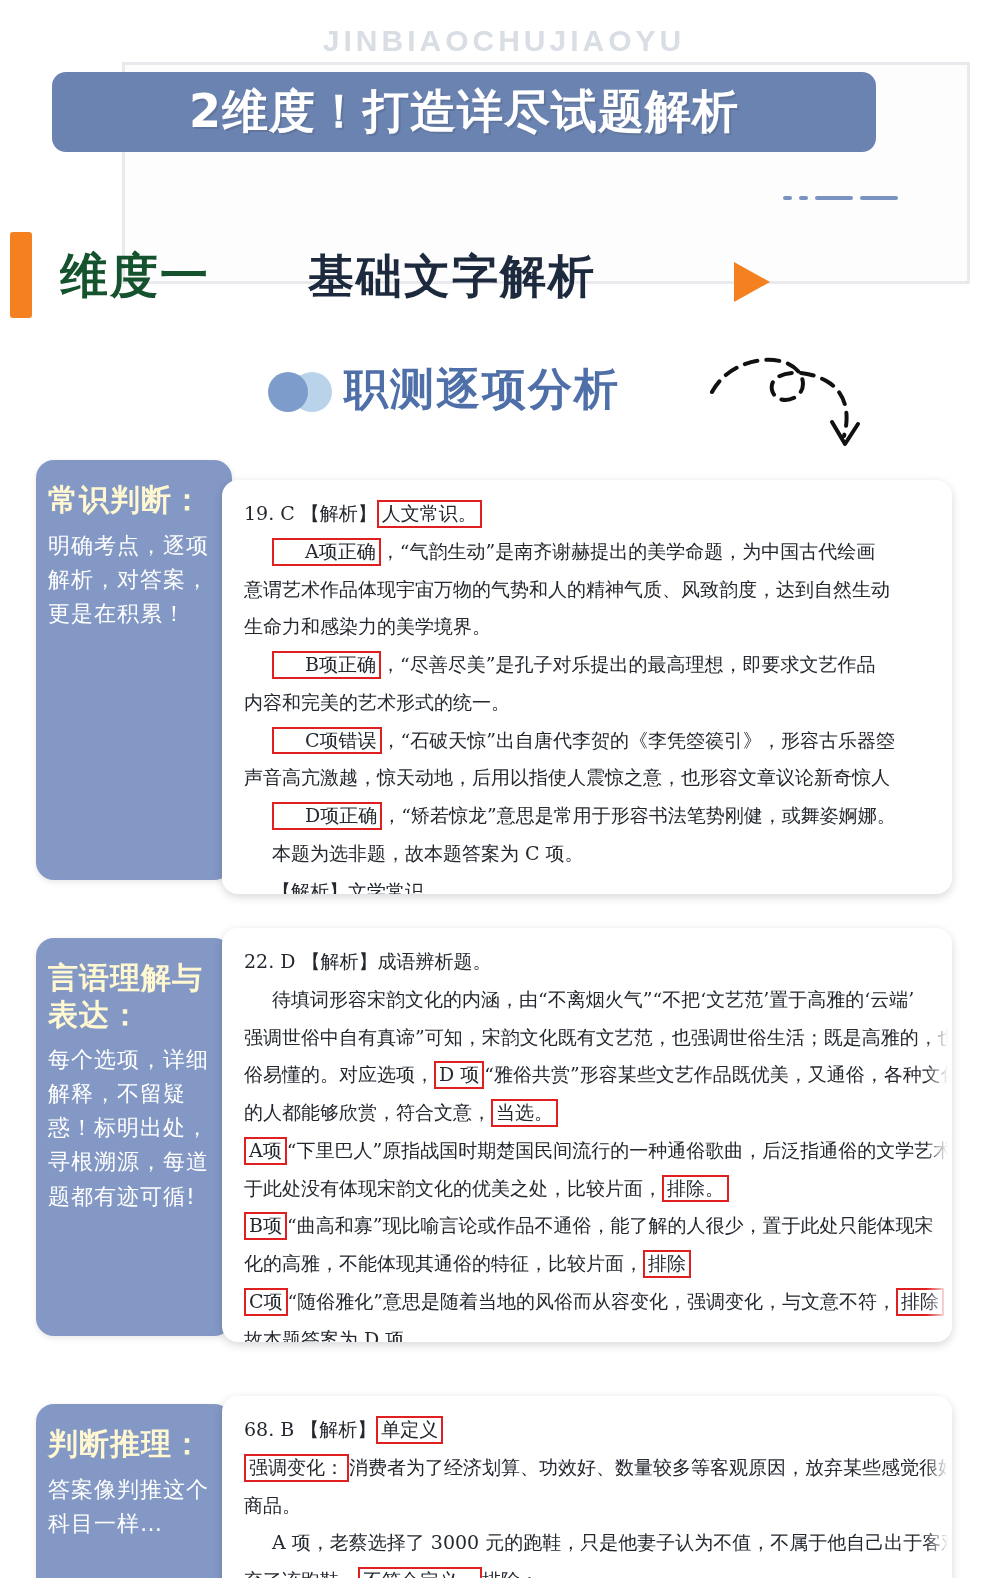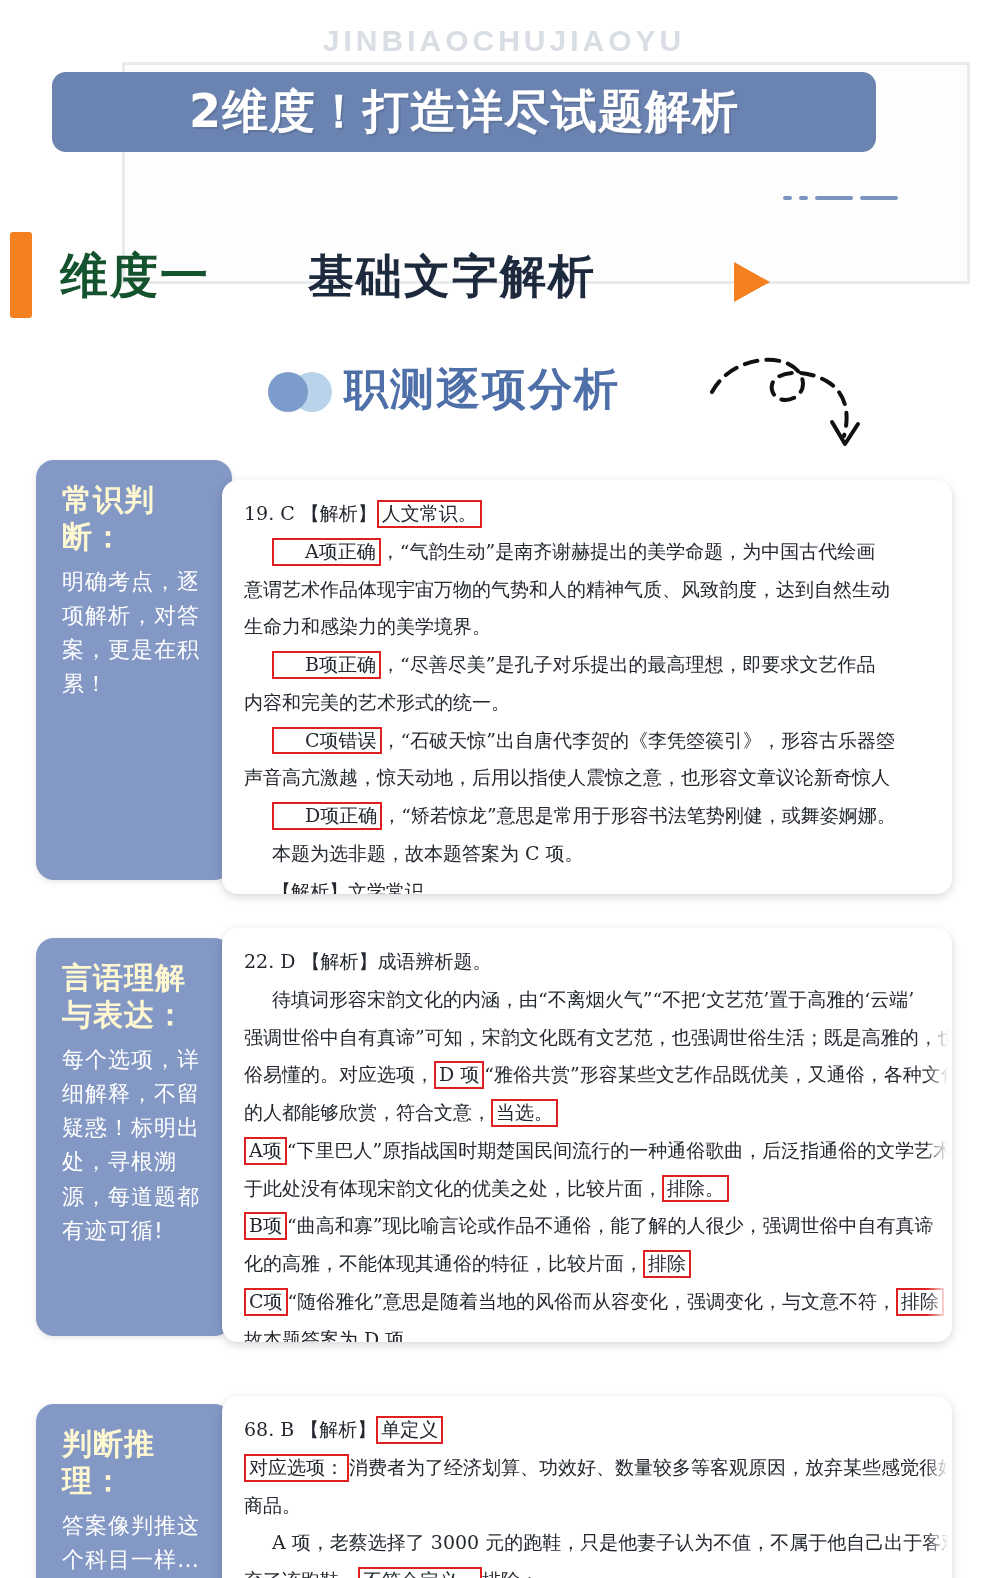--- a/index.html
+++ b/index.html
@@ -113,21 +113,21 @@
     color: #4e6fa8;
     font-family: "DejaVu Sans", sans-serif;
     letter-spacing: 2px;
   }
   .curve-arrow { position: absolute; left: 706px; top: 348px; }
   .tag {
     position: absolute;
     background: #8398c4;
     border-radius: 18px;
     color: #fff;
-    padding: 22px 18px 24px 26px;
+    padding: 22px 18px 24px 12px;
     box-shadow: 0 2px 6px rgba(0,0,0,0.10);
   }
   .tag .tag-title {
     font-size: 30px; font-weight: bold;
     color: #fff8d0;
     font-family: "DejaVu Sans", sans-serif;
     line-height: 1.22;
     letter-spacing: 1px;
     margin-bottom: 10px;
   }
@@ -244,42 +244,42 @@
     <p>
       <span>的人都能够欣赏，符合文意，</span><span class="boxed">当选。</span>
     </p>
     <p>
       <span class="boxed">A项</span><span>“下里巴人”原指战国时期楚国民间流行的一种通俗歌曲，后泛指通俗的文学艺术</span>
     </p>
     <p>
       <span>于此处没有体现宋韵文化的优美之处，比较片面，</span><span class="boxed">排除。</span>
     </p>
     <p>
-      <span class="boxed">B项</span><span>“曲高和寡”现比喻言论或作品不通俗，能了解的人很少，强调世俗中自有真谛</span>
+      <span class="boxed">B项</span><span>“曲高和寡”现比喻言论或作品不通俗，能了解的人很少，置于此处只能体现宋</span>
     </p>
     <p>
       <span>化的高雅，不能体现其通俗的特征，比较片面，</span><span class="boxed">排除</span>
     </p>
     <p>
       <span class="boxed">C项</span><span>“随俗雅化”意思是随着当地的风俗而从容变化，强调变化，与文意不符，</span><span class="boxed">排除</span>
     </p>
     <p><span>故本题答案为 D 项。</span></p>
 
   </div>
 
   <div class="tag" style="left:36px; top:1404px; width:196px; height:190px;">
     <div class="tag-title">判断推理：</div>
     <div class="tag-desc">答案像判推这个科目一样…</div>
   </div>
   <div class="card" style="left:222px; top:1396px; width:730px; height:200px;">
     <p>
       <span>68. B 【解析】</span><span class="boxed">单定义</span>
     </p>
     <p>
-      <span class="boxed">对应选项：</span><span>消费者为了经济划算、功效好、数量较多等客观原因，放弃某些感觉很好的</span>
+      <span class="boxed">强调变化：</span><span>消费者为了经济划算、功效好、数量较多等客观原因，放弃某些感觉很好的</span>
     </p>
     <p><span>商品。</span></p>
     <p class="ind"><span>A 项，老蔡选择了 3000 元的跑鞋，只是他妻子认为不值，不属于他自己出于客观原因放</span></p>
     <p>
       <span>弃了该跑鞋，</span><span class="boxed">不符合定义，</span><span>排除；</span>
     </p>
   </div>
 
 </div>
 

